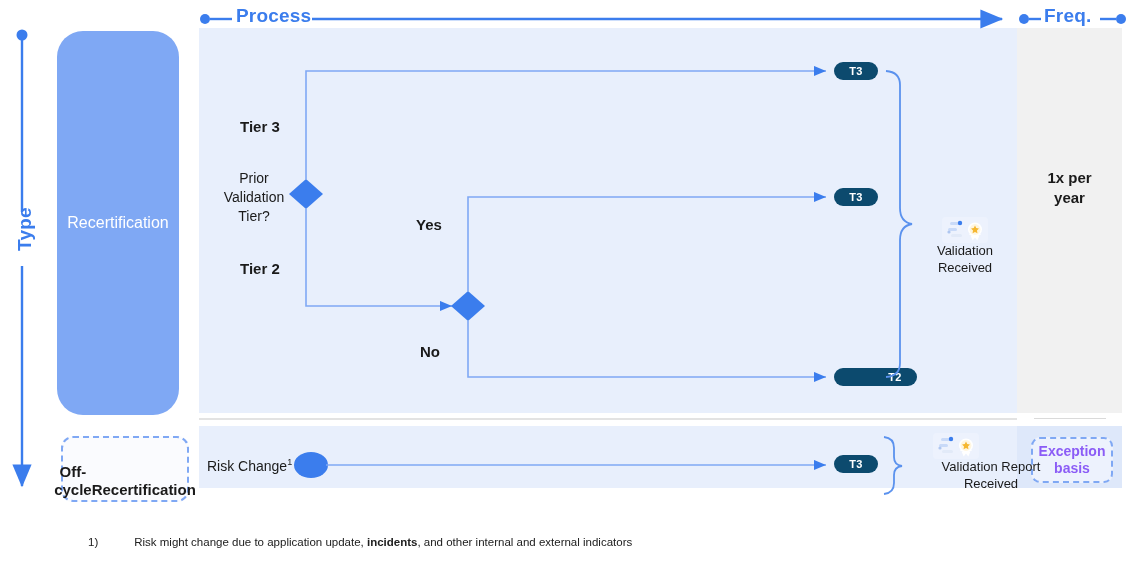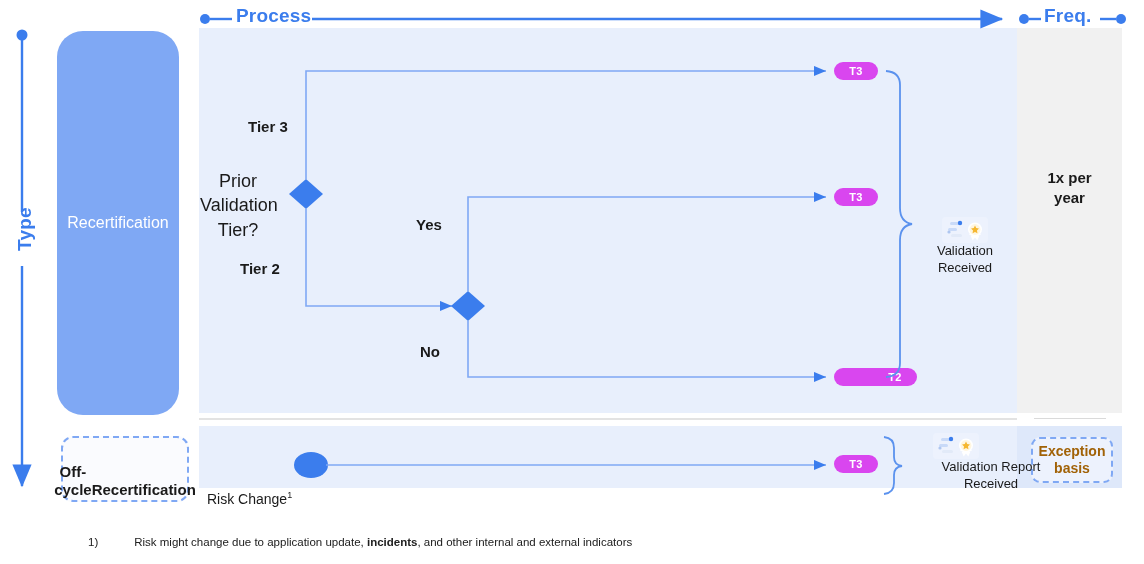--- a/index.html
+++ b/index.html
@@ -48,44 +48,44 @@
 
   
   #freq-main-value{
     position:absolute;left:1017px;top:168px;width:105px;text-align:center;
     font-size:15px;font-weight:700;color:#1a1a1a;line-height:1.3;
   }
   #freq-offcycle-value{
     position:absolute;left:1031px;top:437px;width:78px;height:42px;
     border:2px dashed #7FA8F4;border-radius:9px;background:#EDF2FD;
     display:flex;flex-direction:column;align-items:center;justify-content:center;
-    font-size:14px;font-weight:700;color:#a16207;line-height:1.2;text-align:center;
+    font-size:14px;font-weight:700;color:#8b5cf6;line-height:1.2;text-align:center;
   }
 
   
   .flow-text{position:absolute;color:#1a1a1a;}
   .flow-text.bold{font-weight:700;}
-  #node-prior-label{left:200px;top:169px;width:76px;text-align:center;font-size:18px;line-height:1.35;}
-  #edge-tier3-label{left:248px;top:118px;font-size:15px;}
+  #node-prior-label{left:216px;top:169px;width:76px;text-align:center;font-size:14px;line-height:1.35;}
+  #edge-tier3-label{left:240px;top:118px;font-size:15px;}
   #edge-tier2-label{left:240px;top:260px;font-size:15px;}
   #node-increased-label{left:481px;top:291px;width:96px;text-align:center;font-size:15px;line-height:1.35;}
   #edge-yes-label{left:416px;top:216px;font-size:15px;}
   #edge-no-label{left:420px;top:343px;font-size:15px;}
-  #node-riskchange-label{left:207px;top:457px;font-size:14px;margin-top:33px;}
+  #node-riskchange-label{left:207px;top:457px;font-size:14px;}
   #node-riskchange-label sup{font-size:9px;}
 
   .outcome-caption{
     position:absolute;text-align:center;font-size:13px;color:#1a1a1a;line-height:1.3;
   }
   #caption-validation-received{left:915px;top:243px;width:100px;}
   #caption-validation-report{left:924px;top:459px;width:134px;}
 
   
   .tier-badge{
-    position:absolute;height:18px;min-width:44px;border-radius:9px;background:#d946ef;
+    position:absolute;height:18px;min-width:44px;border-radius:9px;background:#0c4a6e;
     color:#ffffff;font-size:11px;font-weight:700;
     display:flex;align-items:center;justify-content:center;letter-spacing:.3px;
   }
   #badge-t3-top{left:834px;top:62px;}
   #badge-t3-mid{left:834px;top:188px;}
   #badge-t2-bot{left:834px;top:368px;padding-left:39px;}
   #badge-t3-offcycle{left:834px;top:455px;}
 
   
   #footnote{

